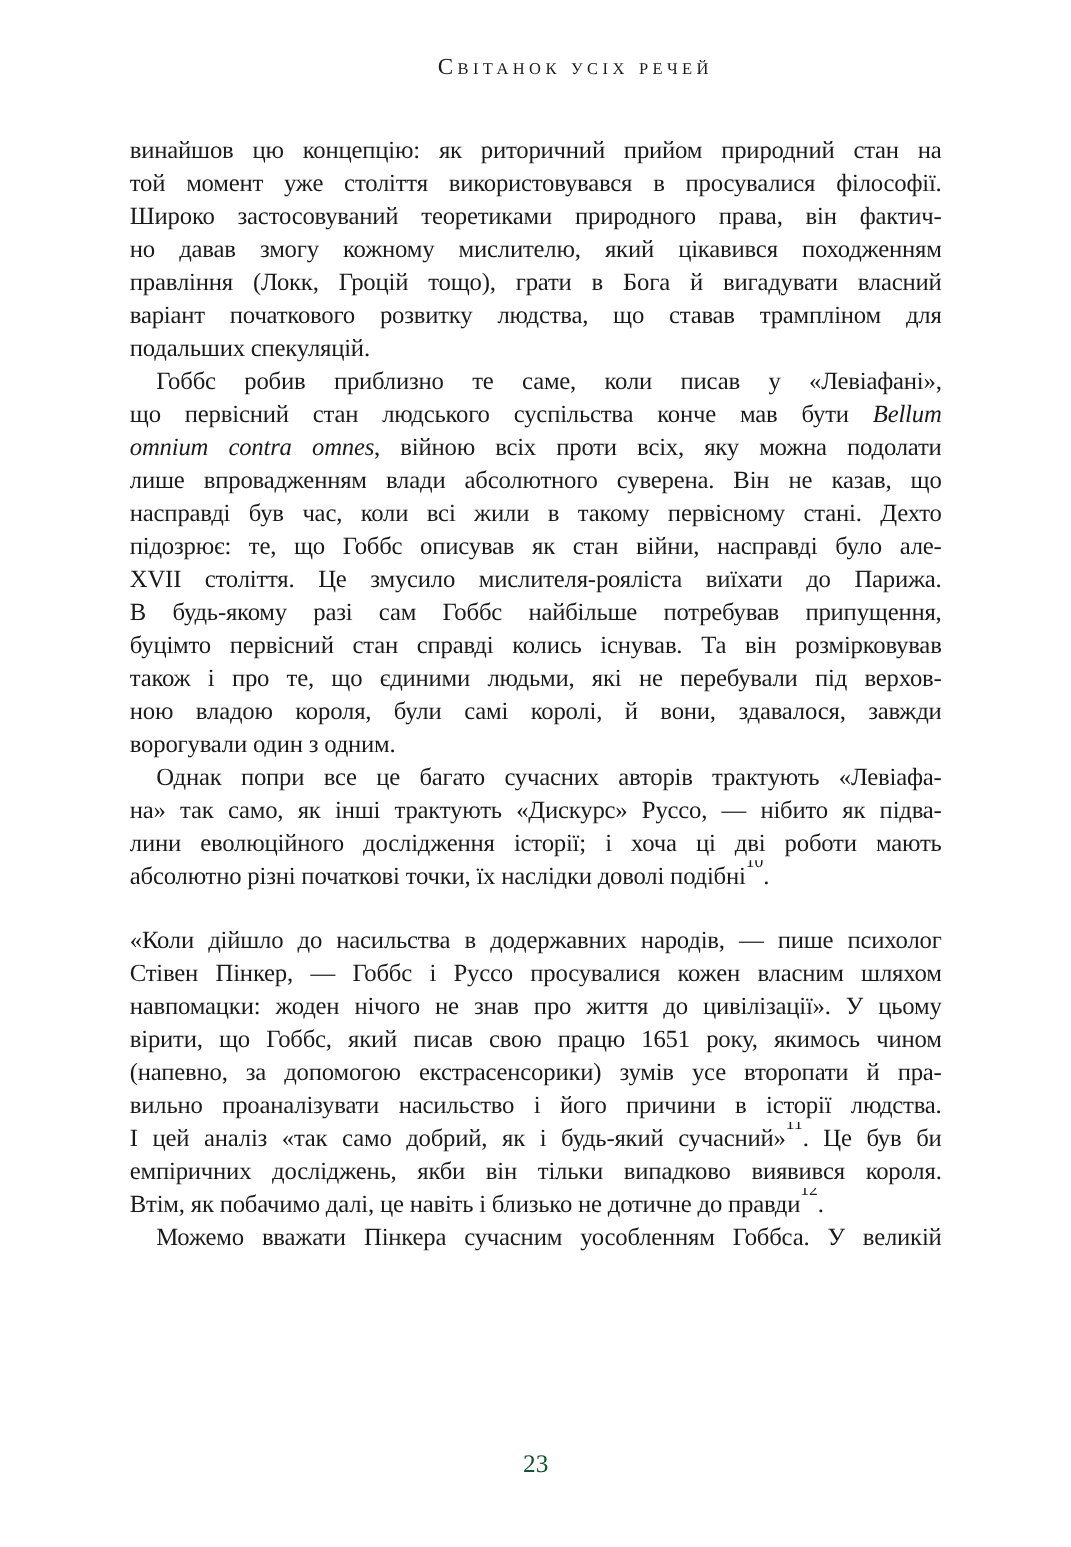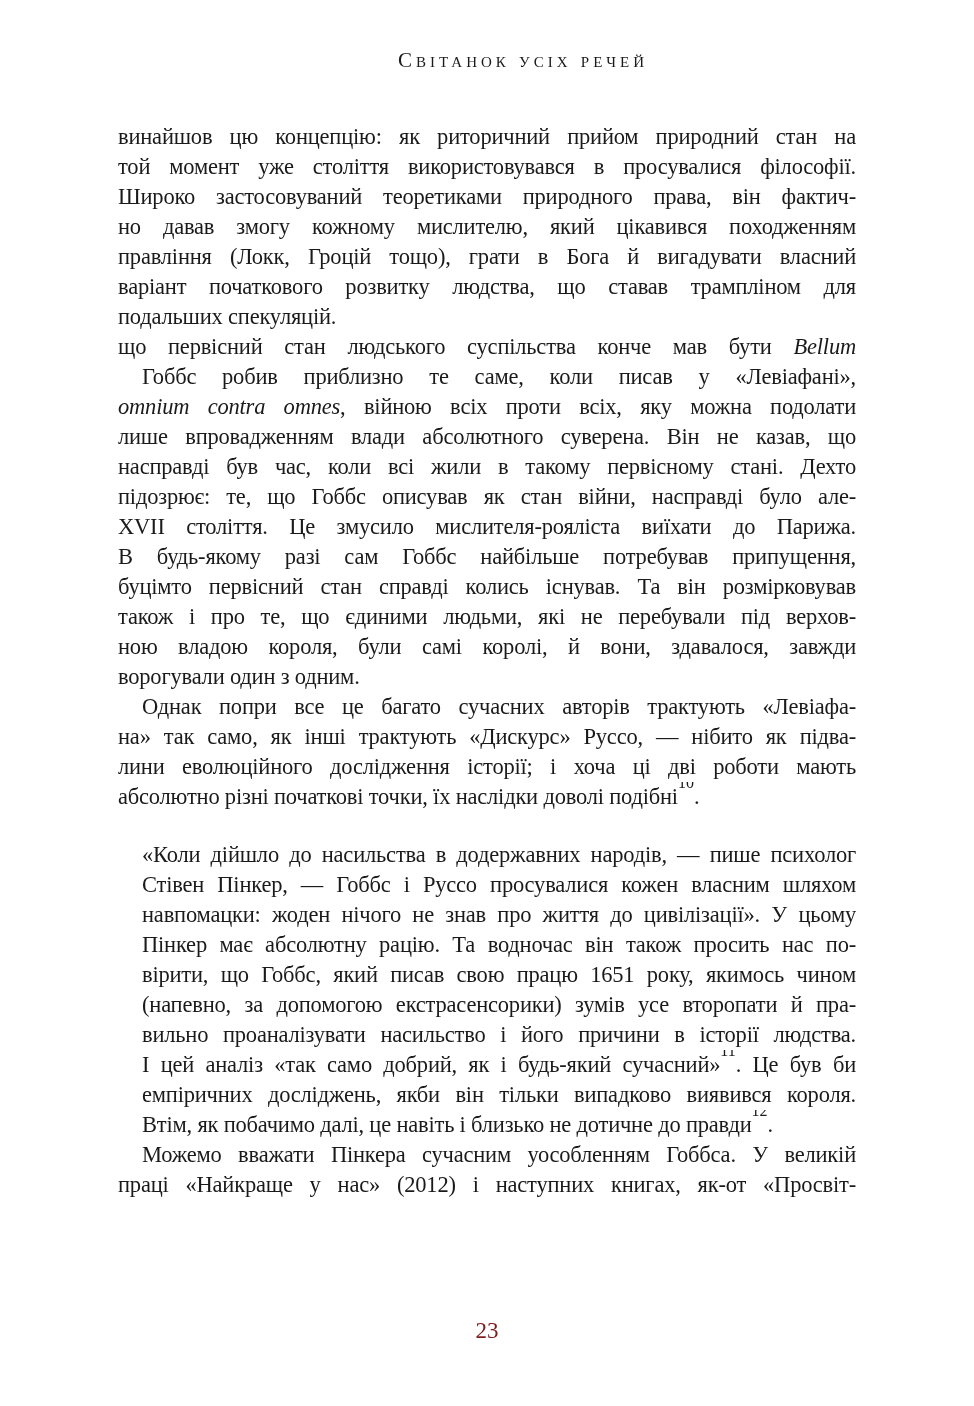--- a/index.html
+++ b/index.html
@@ -34,21 +34,20 @@
     top: 122px;
     left: 118px;
     width: 738px;
   }
   .para {
     margin: 0;
     padding: 0;
   }
   .para.gap-before {
     margin-top: 28px;
-    margin-left: 24px;
   }
   .line {
     height: 30px;
     line-height: 30px;
     font-size: 22.5px;
     letter-spacing: -0.2px;
     text-align: justify;
     text-align-last: justify;
     overflow: hidden;
     white-space: normal;
@@ -69,42 +68,42 @@
     top: -8px;
     letter-spacing: 0;
   }
   .page-number {
     position: absolute;
     top: 1318px;
     left: 0;
     width: 100%;
     text-align: center;
     font-size: 23px;
-    color: #7f1d1d;
+    color: #14532d;
   }
 </style>
 </head>
 <body>
 
 <div class="page">
   <div class="running-header">Світанок усіх речей</div>
 
   <div class="body-text">
       <div class="para">
         <div class="line">винайшов цю концепцію: як риторичний прийом природний стан на</div>
         <div class="line">той момент уже століття використовувався в просувалися філософії.</div>
         <div class="line">Широко застосовуваний теоретиками природного права, він фактич-</div>
         <div class="line">но давав змогу кожному мислителю, який цікавився походженням</div>
         <div class="line">правління (Локк, Гроцій тощо), грати в Бога й вигадувати власний</div>
         <div class="line">варіант початкового розвитку людства, що ставав трампліном для</div>
         <div class="line short-end">подальших спекуляцій.</div>
       </div>
       <div class="para">
+        <div class="line indent">Гоббс робив приблизно те саме, коли писав у «Левіафані»,</div>
         <div class="line">що первісний стан людського суспільства конче мав бути <em>Bellum</em></div>
-        <div class="line indent">Гоббс робив приблизно те саме, коли писав у «Левіафані»,</div>
         <div class="line"><em>omnium contra omnes</em>, війною всіх проти всіх, яку можна подолати</div>
         <div class="line">лише впровадженням влади абсолютного суверена. Він не казав, що</div>
         <div class="line">насправді був час, коли всі жили в такому первісному стані. Дехто</div>
         <div class="line">підозрює: те, що Гоббс описував як стан війни, насправді було але-</div>
         <div class="line">XVII століття. Це змусило мислителя-рояліста виїхати до Парижа.</div>
         <div class="line">В будь-якому разі сам Гоббс найбільше потребував припущення,</div>
         <div class="line">буцімто первісний стан справді колись існував. Та він розмірковував</div>
         <div class="line">також і про те, що єдиними людьми, які не перебували під верхов-</div>
         <div class="line">ною владою короля, були самі королі, й вони, здавалося, завжди</div>
         <div class="line short-end">ворогували один з одним.</div>
@@ -112,28 +111,26 @@
       <div class="para">
         <div class="line indent">Однак попри все це багато сучасних авторів трактують «Левіафа-</div>
         <div class="line">на» так само, як інші трактують «Дискурс» Руссо, — нібито як підва-</div>
         <div class="line">лини еволюційного дослідження історії; і хоча ці дві роботи мають</div>
         <div class="line short-end">абсолютно різні початкові точки, їх наслідки доволі подібні<sup>10</sup>.</div>
       </div>
       <div class="para gap-before">
         <div class="line">«Коли дійшло до насильства в додержавних народів, — пише психолог</div>
         <div class="line">Стівен Пінкер, — Гоббс і Руссо просувалися кожен власним шляхом</div>
         <div class="line">навпомацки: жоден нічого не знав про життя до цивілізації». У цьому</div>
-        <div class="line">Пінкер має абсолютну рацію. Та водночас він також просить нас по-</div>
         <div class="line">вірити, що Гоббс, який писав свою працю 1651 року, якимось чином</div>
         <div class="line">(напевно, за допомогою екстрасенсорики) зумів усе второпати й пра-</div>
         <div class="line">вильно проаналізувати насильство і його причини в історії людства.</div>
         <div class="line">І цей аналіз «так само добрий, як і будь-який сучасний»<sup>11</sup>. Це був би</div>
         <div class="line">емпіричних досліджень, якби він тільки випадково виявився короля.</div>
         <div class="line short-end">Втім, як побачимо далі, це навіть і близько не дотичне до правди<sup>12</sup>.</div>
       </div>
       <div class="para">
         <div class="line indent">Можемо вважати Пінкера сучасним уособленням Гоббса. У великій</div>
-        <div class="line">праці «Найкраще у нас» (2012) і наступних книгах, як-от «Просвіт-</div>
       </div>
     </div>
 
   <div class="page-number">23</div>
 </div>
 
 </body></html>

